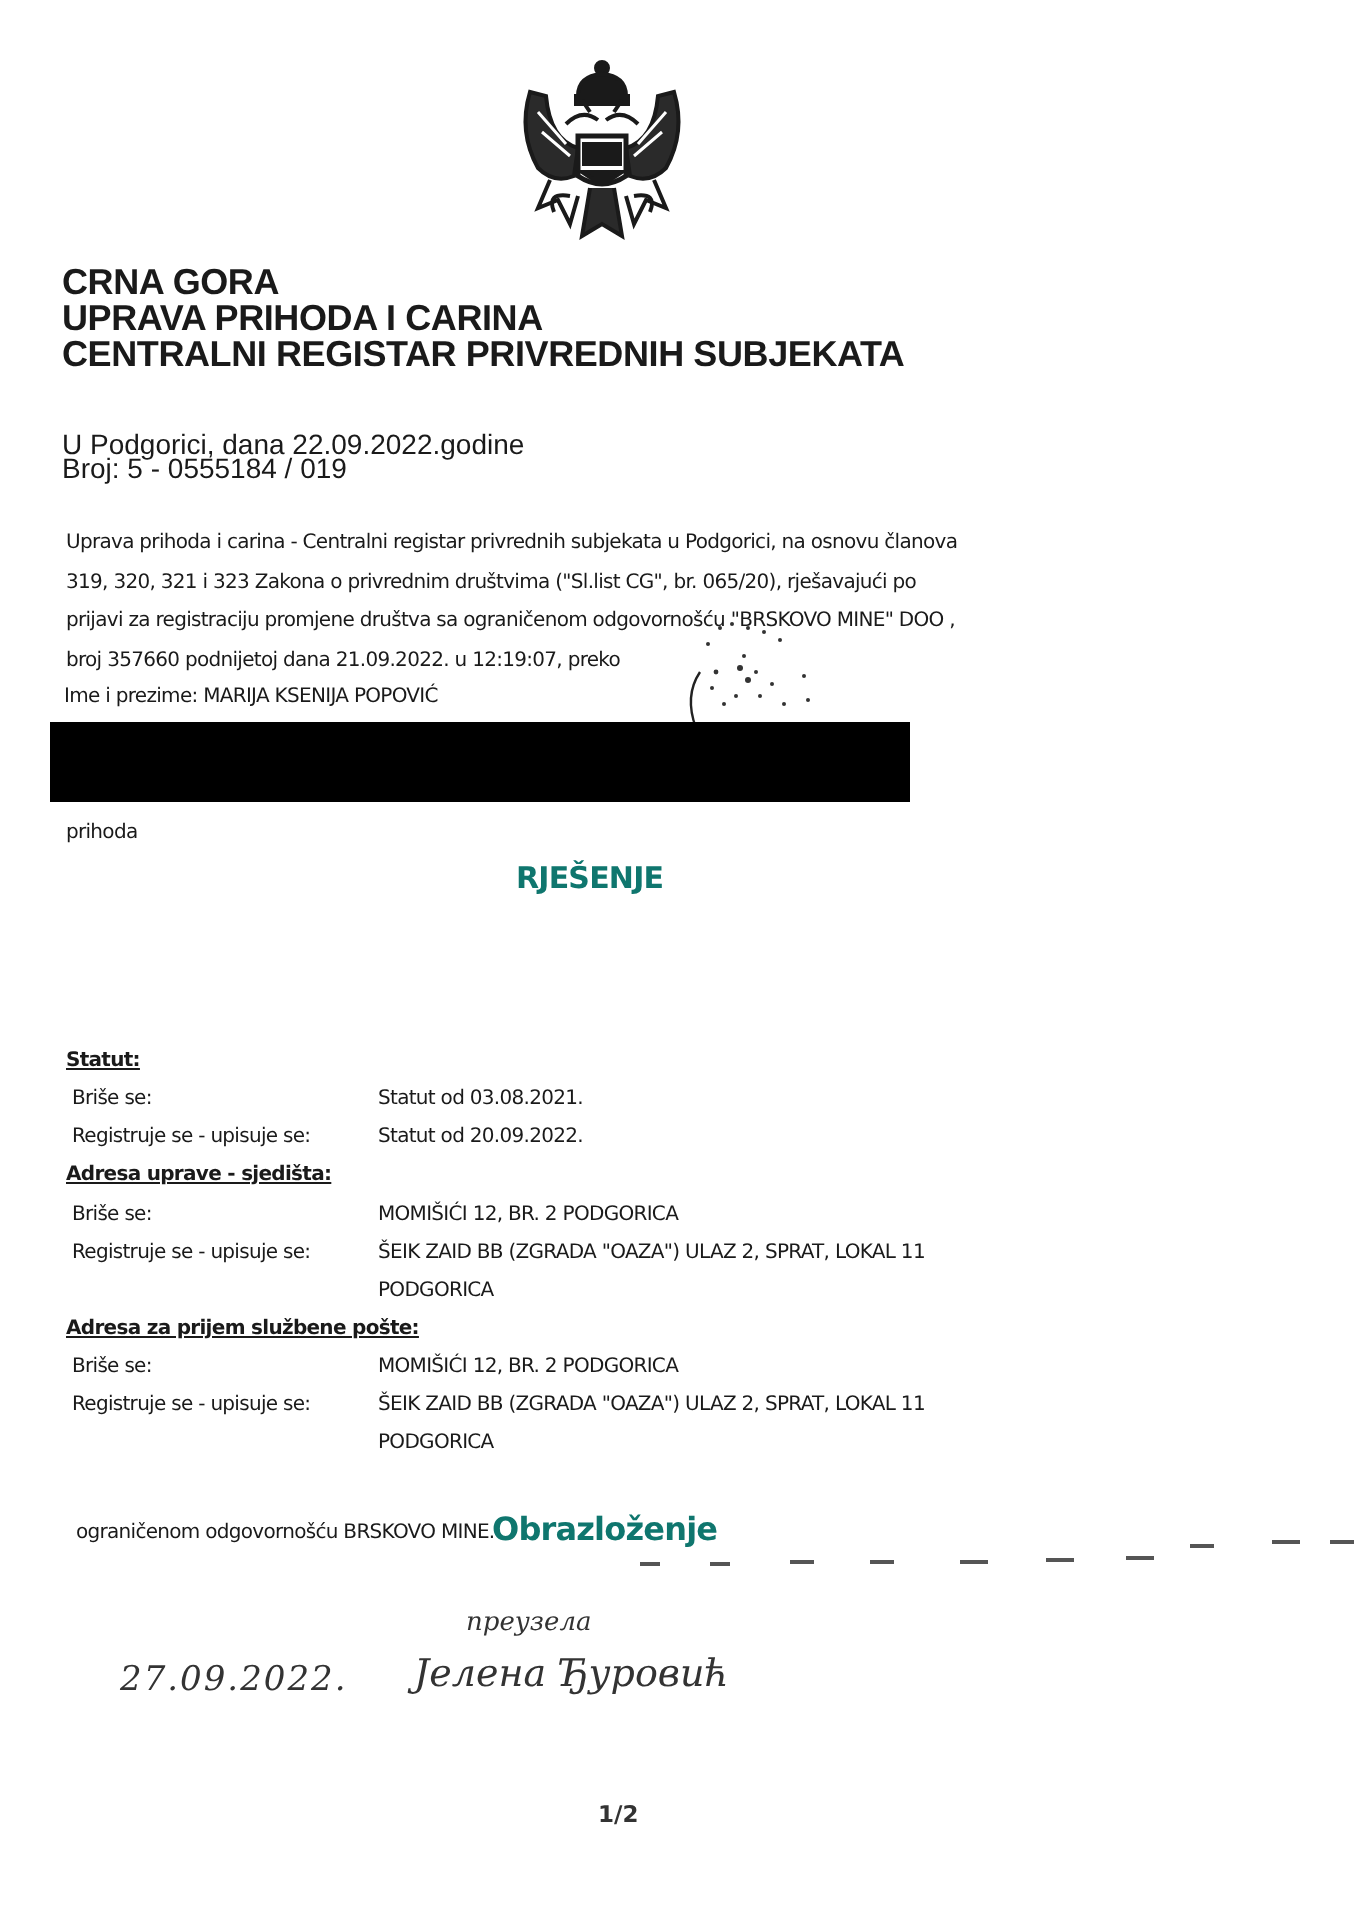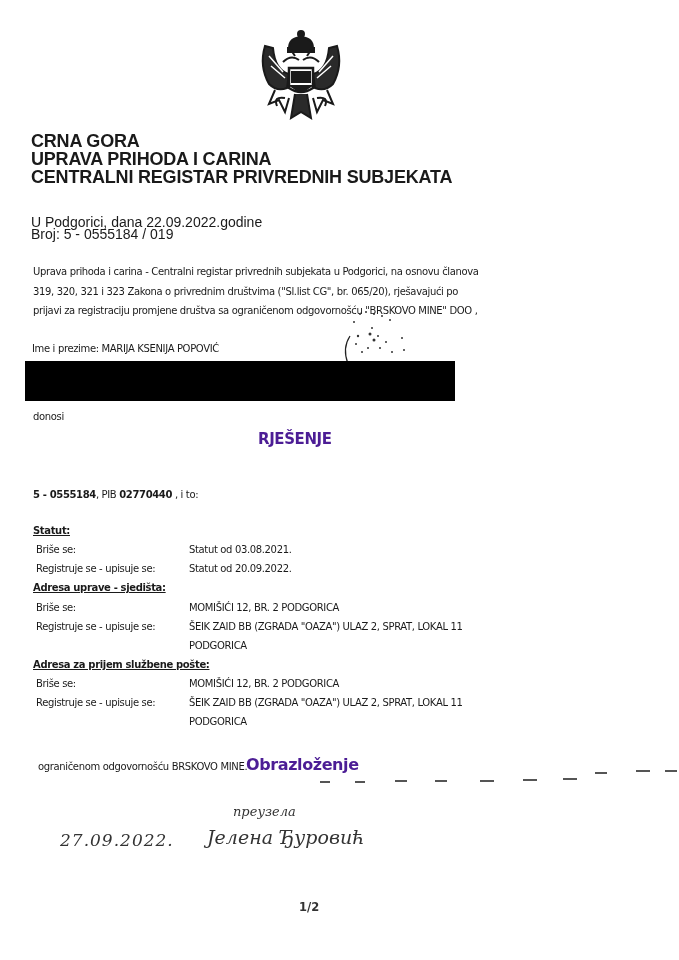--- a/index.html
+++ b/index.html
@@ -6,21 +6,21 @@
   body { width:679px; height:960px; position:relative; overflow:hidden; color:#111; font-family:"Liberation Sans", sans-serif; }
   .abs { position:absolute; }
   .crest { left:255px; top:26px; width:92px; height:100px; }
   .hdr { left:31px; font-family:"Liberation Sans", sans-serif; font-size:18px; font-weight:bold; letter-spacing:-0.2px; line-height:18px; color:#1a1a1a; }
   .meta { left:31px; font-family:"Liberation Sans", sans-serif; font-size:14px; line-height:18px; color:#1a1a1a; }
   .body { font-family:"DejaVu Sans", sans-serif; font-size:10px; letter-spacing:-0.35px; color:#1a1a1a; white-space:nowrap; }
   .intro { left:33px; top:262px; line-height:19.5px; }
   .name-line { left:32px; top:343px; }
   .redact { left:25px; top:361px; width:430px; height:40px; background:#000; }
   .donosi { left:33px; top:411px; }
-  .title { font-family:"DejaVu Sans", sans-serif; font-weight:bold; font-size:15px; letter-spacing:-0.4px; color:#4c1d95;text-align:right; }
+  .title { font-family:"DejaVu Sans", sans-serif; font-weight:bold; font-size:15px; letter-spacing:-0.4px; color:#0f766e;text-align:right; }
   .rj { left:258px; top:430px; }
   .reg { left:33px; top:485px; line-height:19px; }
   .b { font-weight:bold; }
   .sec { left:33px; }
   .u { text-decoration:underline; font-weight:bold; }
   .lbl { left:36px;text-align:center; }
   .val { left:189px; }
   .obr { left:246px; top:755px; font-size:16px; }
   .reason { left:38px; top:757px; line-height:19px; }
   .dash { height:1.5px; background:#555; }
@@ -52,20 +52,21 @@
 <div class="abs hdr" style="top:132px;">CRNA GORA</div>
 <div class="abs hdr" style="top:150px;">UPRAVA PRIHODA I CARINA</div>
 <div class="abs hdr" style="top:168px;">CENTRALNI REGISTAR PRIVREDNIH SUBJEKATA</div>
 <div class="abs meta" style="top:194px;margin-top:31px;">Broj: 5 - 0555184 / 019</div>
 <div class="abs meta" style="top:213px;">U Podgorici, dana  22.09.2022.godine</div>
 
 <div class="abs body intro">
   <div>Uprava prihoda i carina - Centralni registar privrednih subjekata u Podgorici, na osnovu članova</div>
   <div>319, 320, 321 i 323 Zakona o privrednim društvima ("Sl.list CG", br. 065/20), rješavajući po</div>
   <div>prijavi za registraciju promjene društva sa ograničenom odgovornošću "BRSKOVO MINE" DOO ,</div>
+  <div>broj 357660 podnijetoj dana 21.09.2022. u 12:19:07, preko</div>
 </div>
 
 <svg class="abs" style="left:340px;top:308px;width:70px;height:58px;" viewBox="0 0 70 58">
   <path d="M8 56 Q2 40 10 28" stroke="#222" stroke-width="1.2" fill="none"></path>
   <g fill="#333">
     <circle cx="20" cy="6" r="1"></circle>
       <circle cx="26" cy="4" r="1"></circle>
       <circle cx="34" cy="6" r="1"></circle>
       <circle cx="42" cy="8" r="1"></circle>
     <circle cx="50" cy="12" r="1"></circle>
@@ -82,25 +83,24 @@
       <circle cx="62" cy="30" r="1"></circle>
     <circle cx="64" cy="42" r="1"></circle>
       <circle cx="32" cy="20" r="1"></circle>
       <circle cx="28" cy="40" r="1"></circle>
   </g>
 </svg>
 
 <div class="abs body name-line">Ime i prezime: MARIJA KSENIJA POPOVIĆ</div>
 <div class="abs redact"></div>
 
-<div class="abs body donosi">donosi</div>
+<div class="abs body donosi">prihoda</div>
 <div class="abs title rj">RJEŠENJE</div>
 
 <div class="abs body reg">
-  <div><span class="b">5 - 0555184</span><span>, PIB </span><span class="b">02770440</span><span>  , i to:</span></div>
 </div>
 
 <div class="abs body sec u" style="top:525px;">Statut:</div>
 <div class="abs body lbl" style="top:544px;">Briše se:</div>
 <div class="abs body val" style="top:544px;">Statut od 03.08.2021.</div>
 <div class="abs body lbl" style="top:563px;">Registruje se - upisuje se:</div>
 <div class="abs body val" style="top:563px;">Statut od 20.09.2022.</div>
 
 <div class="abs body sec u" style="top:582px;">Adresa uprave - sjedišta:</div>
 <div class="abs body lbl" style="top:602px;">Briše se:</div>

